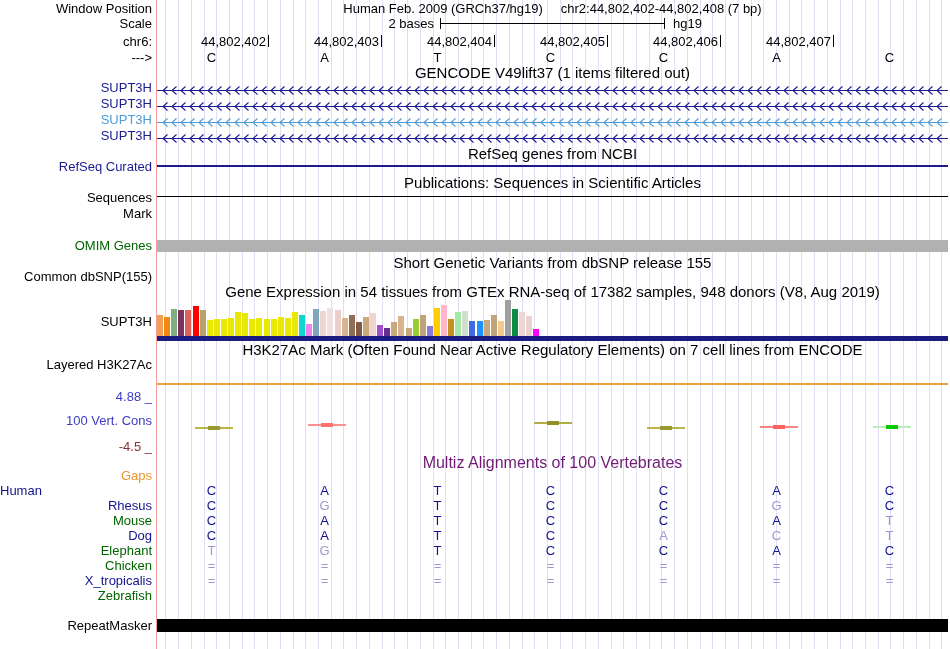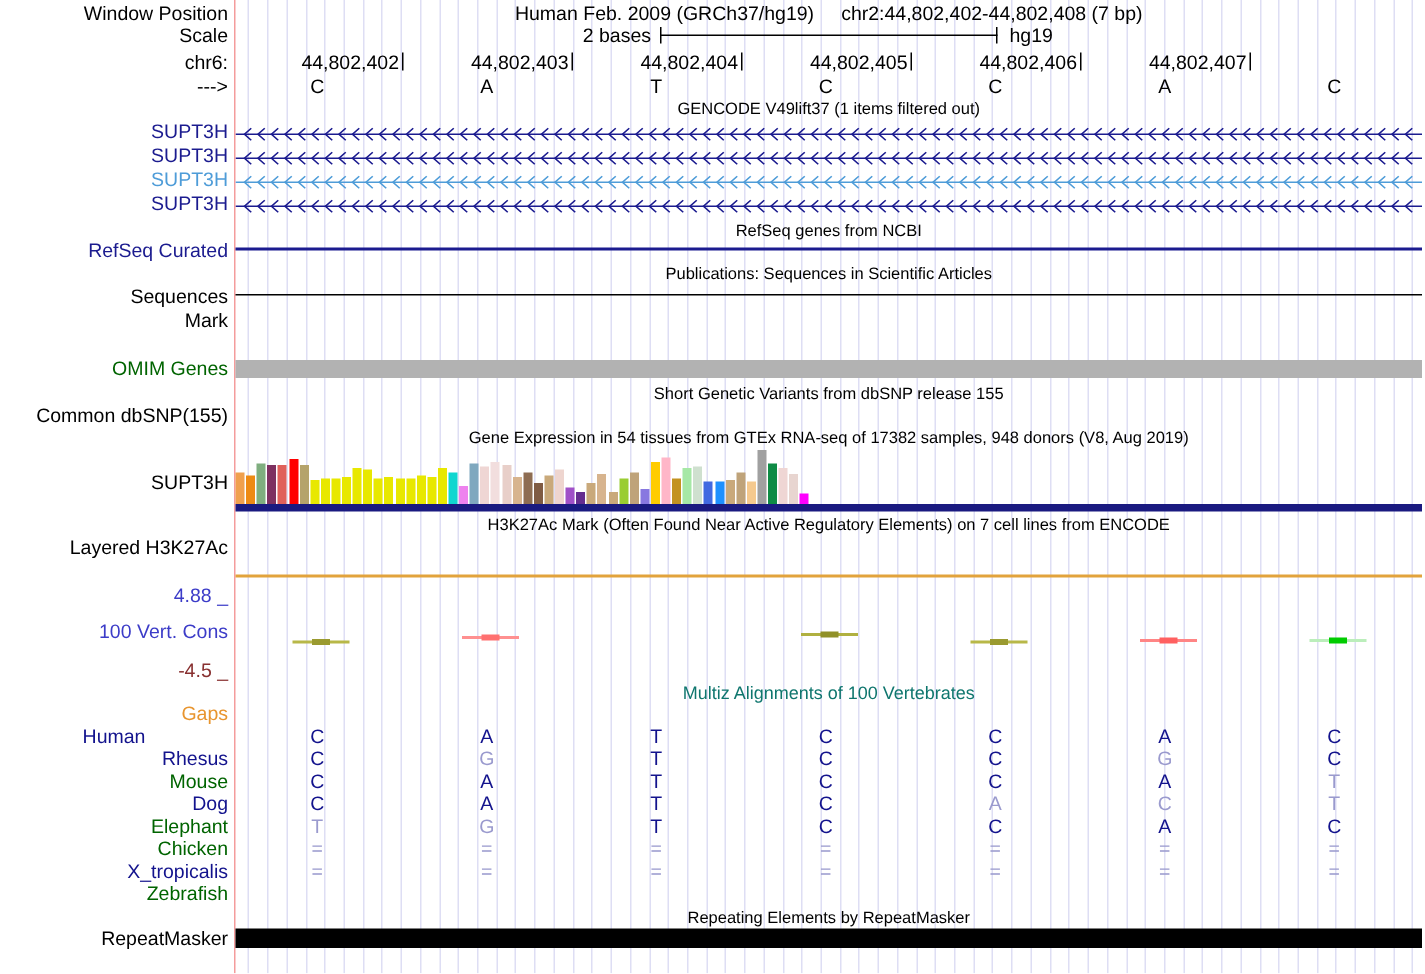--- a/index.html
+++ b/index.html
@@ -1,20 +1,20 @@
 <!DOCTYPE html>
 <html><head>
 <meta charset="utf-8">
 <style>
   html,body{margin:0;padding:0;background:#fff}
   .browser{position:relative;width:950px;height:649px;background:#fff;
     font-family:"Liberation Sans",sans-serif;overflow:hidden}
   .lbl{position:absolute;left:0;width:152px;text-align:right;font-size:13px;
     line-height:14px;white-space:nowrap;color:#000}
-  .ttl{position:absolute;left:157px;width:791px;text-align:center;font-size:11px;
+  .ttl{position:absolute;left:157px;width:791px;text-align:center;font-size:15px;
     line-height:12px;color:#000;white-space:nowrap}
   .abs{position:absolute}
   .gridline{position:absolute;top:0;width:1px;height:649px;background:#DEDEF4}
   .tick{position:absolute;width:1px;height:12px;background:#000}
   .base-letter{position:absolute;width:24px;text-align:center;font-size:13px;line-height:14px;color:#000}
   .aln{position:absolute;width:24px;text-align:center;font-size:13px;line-height:14px}
   .hline{position:absolute;left:157px;width:791px}
   .ruler-line{position:absolute;left:0;top:6px;width:100%;height:1px;background:#000}
   .ruler-tick{position:absolute;top:1px;width:1px;height:11px;background:#000}
 </style>
@@ -588,24 +588,24 @@
       <div style="position: absolute; left: 533.5px; top: 422px; width: 38px; height: 2px; background: rgb(176, 176, 64);"></div>
       <div style="position: absolute; left: 546.5px; top: 421px; width: 12px; height: 4px; background: rgb(144, 144, 40);"></div>
       <div style="position: absolute; left: 646.5px; top: 427px; width: 38px; height: 2px; background: rgb(184, 184, 72);"></div>
       <div style="position: absolute; left: 659.5px; top: 426px; width: 12px; height: 4px; background: rgb(154, 154, 48);"></div>
       <div style="position: absolute; left: 759.5px; top: 426px; width: 38px; height: 2px; background: rgb(255, 133, 133);"></div>
       <div style="position: absolute; left: 772.5px; top: 425px; width: 12px; height: 4px; background: rgb(255, 96, 96);"></div>
       <div style="position: absolute; left: 872.5px; top: 426px; width: 38px; height: 2px; background: rgb(187, 238, 187);"></div>
       <div style="position: absolute; left: 885.5px; top: 425px; width: 12px; height: 4px; background: rgb(0, 204, 0);"></div>
     </div>
 
-  <div class="ttl" style="top: 456px; font-size: 12px; line-height: 13px; color: #0f766e; text-align: center;">Multiz Alignments of 100 Vertebrates</div>
+  <div class="ttl" style="top: 456px; font-size: 16px; line-height: 13px; color: #701a75; text-align: center;">Multiz Alignments of 100 Vertebrates</div>
   <div class="lbl" style="top: 469px; color: rgb(232, 149, 47);">Gaps</div>
   <div>
-      <div style="position: absolute; left: 0px; top: 484px; width: 152px; text-align: center; font-size: 13px; line-height: 14px; color: rgb(19, 19, 141); white-space: nowrap;">Human</div>
+      <div style="position: absolute; left: 0px; top: 484px; width: 152px; text-align: left; font-size: 13px; line-height: 14px; color: rgb(19, 19, 141); white-space: nowrap;">Human</div>
       <div class="aln" style="left: 199.5px; top: 484px; color: rgb(19, 19, 141);">C</div>
       <div class="aln" style="left: 312.5px; top: 484px; color: rgb(19, 19, 141);">A</div>
       <div class="aln" style="left: 425.5px; top: 484px; color: rgb(19, 19, 141);">T</div>
       <div class="aln" style="left: 538.5px; top: 484px; color: rgb(19, 19, 141);">C</div>
       <div class="aln" style="left: 651.5px; top: 484px; color: rgb(19, 19, 141);">C</div>
       <div class="aln" style="left: 764.5px; top: 484px; color: rgb(19, 19, 141);">A</div>
       <div class="aln" style="left: 877.5px; top: 484px; color: rgb(19, 19, 141);">C</div>
       <div style="position: absolute; left: 0px; top: 499px; width: 152px; text-align: right; font-size: 13px; line-height: 14px; color: rgb(19, 19, 141); white-space: nowrap;">Rhesus</div>
       <div class="aln" style="left: 199.5px; top: 499px; color: rgb(19, 19, 141);">C</div>
       <div class="aln" style="left: 312.5px; top: 499px; color: rgb(154, 154, 206);">G</div>
@@ -650,16 +650,15 @@
       <div class="aln" style="left: 199.5px; top: 574px; color: rgb(154, 154, 206);">=</div>
       <div class="aln" style="left: 312.5px; top: 574px; color: rgb(154, 154, 206);">=</div>
       <div class="aln" style="left: 425.5px; top: 574px; color: rgb(154, 154, 206);">=</div>
       <div class="aln" style="left: 538.5px; top: 574px; color: rgb(154, 154, 206);">=</div>
       <div class="aln" style="left: 651.5px; top: 574px; color: rgb(154, 154, 206);">=</div>
       <div class="aln" style="left: 764.5px; top: 574px; color: rgb(154, 154, 206);">=</div>
       <div class="aln" style="left: 877.5px; top: 574px; color: rgb(154, 154, 206);">=</div>
       <div style="position: absolute; left: 0px; top: 589px; width: 152px; text-align: right; font-size: 13px; line-height: 14px; color: rgb(0, 100, 0); white-space: nowrap;">Zebrafish</div>
     </div>
 
-  <div class="ttl" style="top:606px">Repeating Elements by RepeatMasker</div>
   <div class="lbl" style="top:619px">RepeatMasker</div>
   <div class="hline" style="top: 619px; height: 13px; background: rgb(0, 0, 0);"></div>
 </div>
 
 </body></html>

